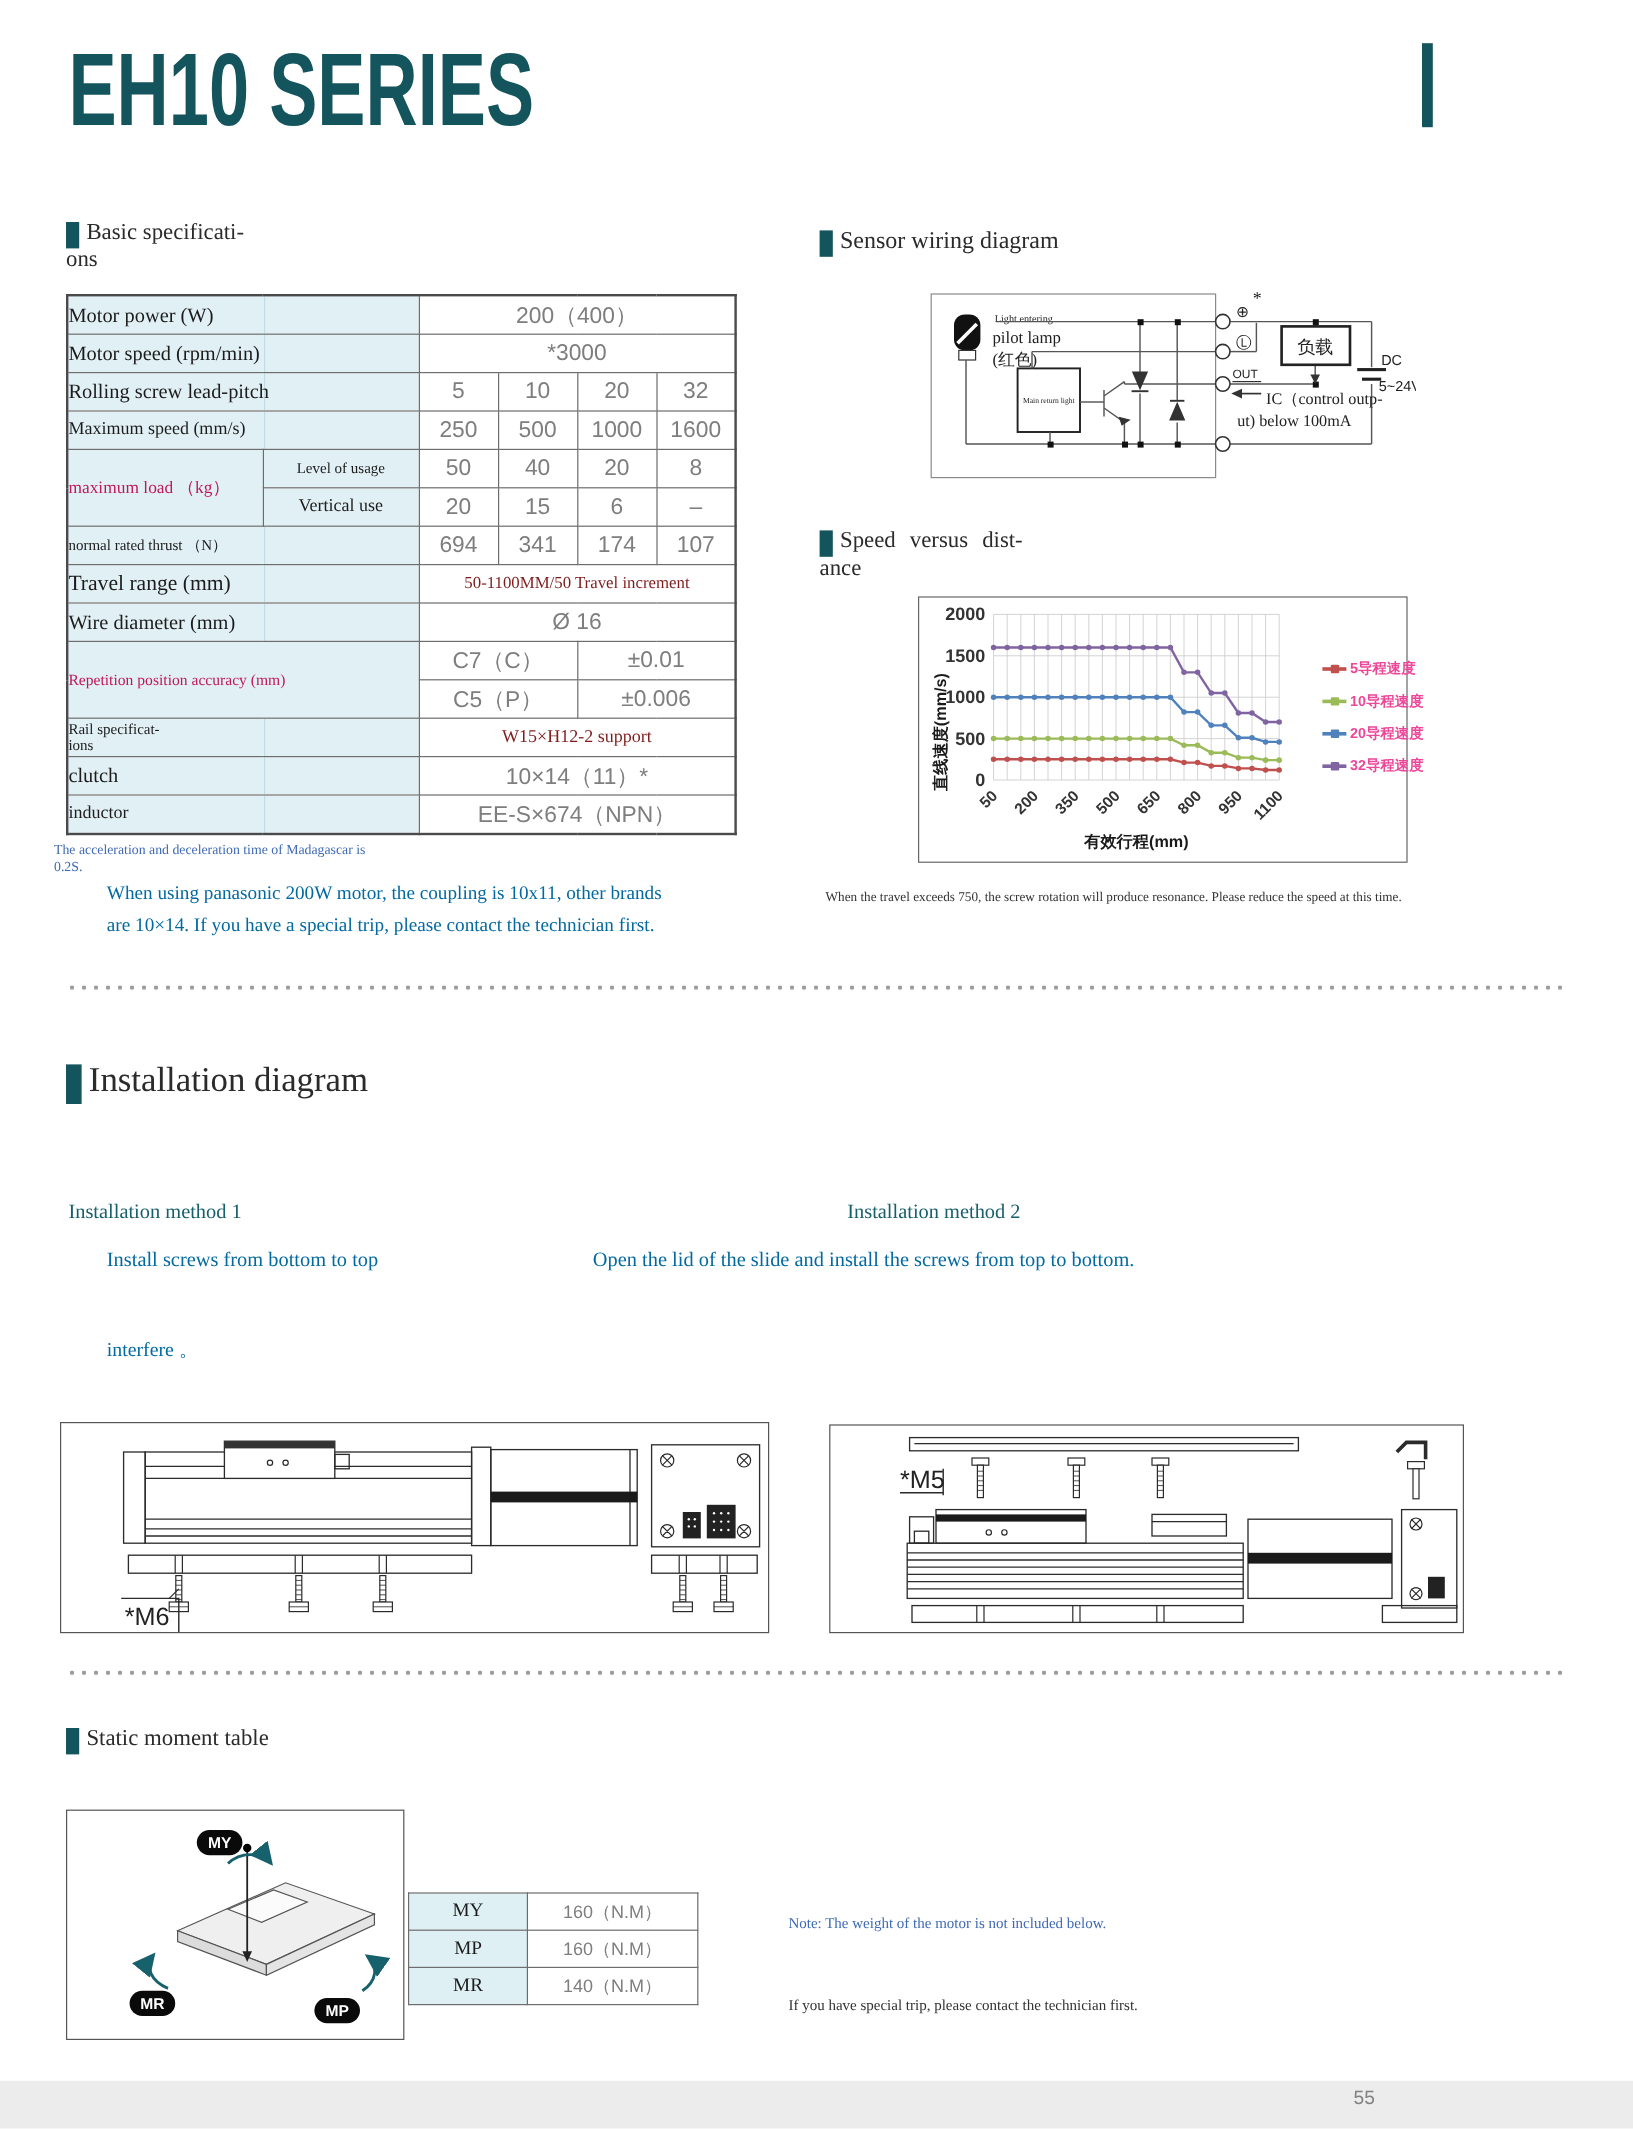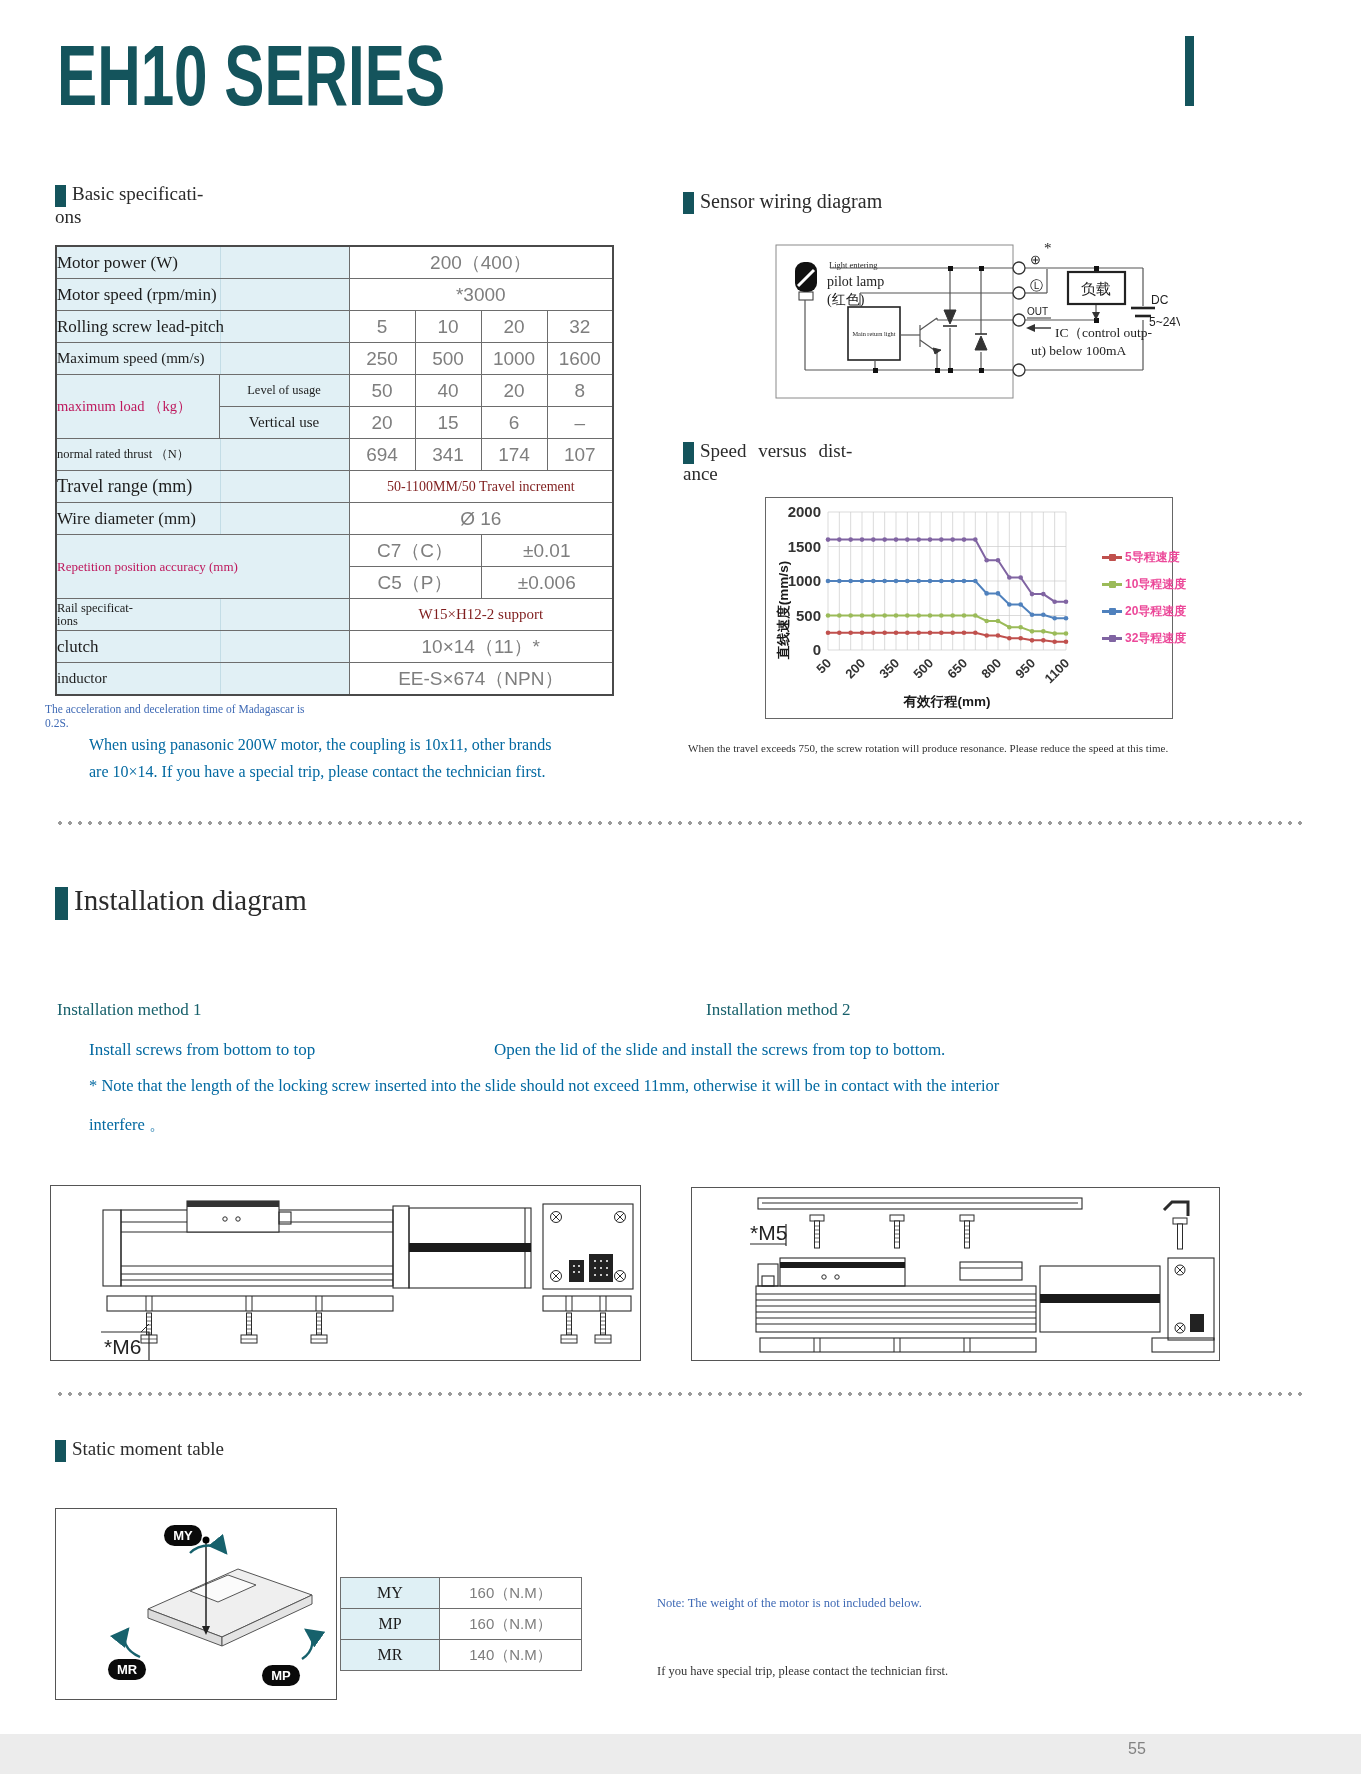--- a/index.html
+++ b/index.html
@@ -454,21 +454,20 @@
   <div class="dotted" style="left:55px;top:820px;"></div>
 
   <div class="sec-big" style="left:55px;top:884px;">
     <span class="bar"></span>
     <span class="l1">Installation diagram</span>
   </div>
   <div class="abs teal-sub" style="left:57px;top:1000px;">Installation method 1</div>
   <div class="abs teal-sub" style="left:665px;top:1000px;margin-left:41px;">Installation method 2</div>
   <div class="abs body-text" style="left:57px;top:1040px;font-size:17px;">Install screws from bottom to top</div>
   <div class="abs body-text" style="left:462px;top:1040px;font-size:17px;">Open the lid of the slide and install the screws from top to bottom.</div>
-  <div class="abs body-text" style="left:57px;top:1076px;font-size:16.5px;">* Note that the length of the locking screw inserted into the slide should not exceed 11mm, otherwise it will be in contact with the interior</div>
   <div class="abs body-text" style="left:57px;top:1114px;font-size:16.5px;">interfere 。</div>
 
   <div class="abs draw-box" style="left:50px;top:1185px;width:549px;height:174px;">
     <svg width="549" height="174" viewBox="0 0 549 174">
       <g stroke="#2b2b2b" stroke-width="1.1" fill="none">
         <rect x="12" y="24" width="18" height="76"></rect>
         <rect x="30" y="24" width="272" height="76"></rect>
         <line x1="30" y1="36" x2="302" y2="36"></line>
           <line x1="30" y1="46" x2="302" y2="46"></line>
         <line x1="30" y1="80" x2="302" y2="80"></line>

